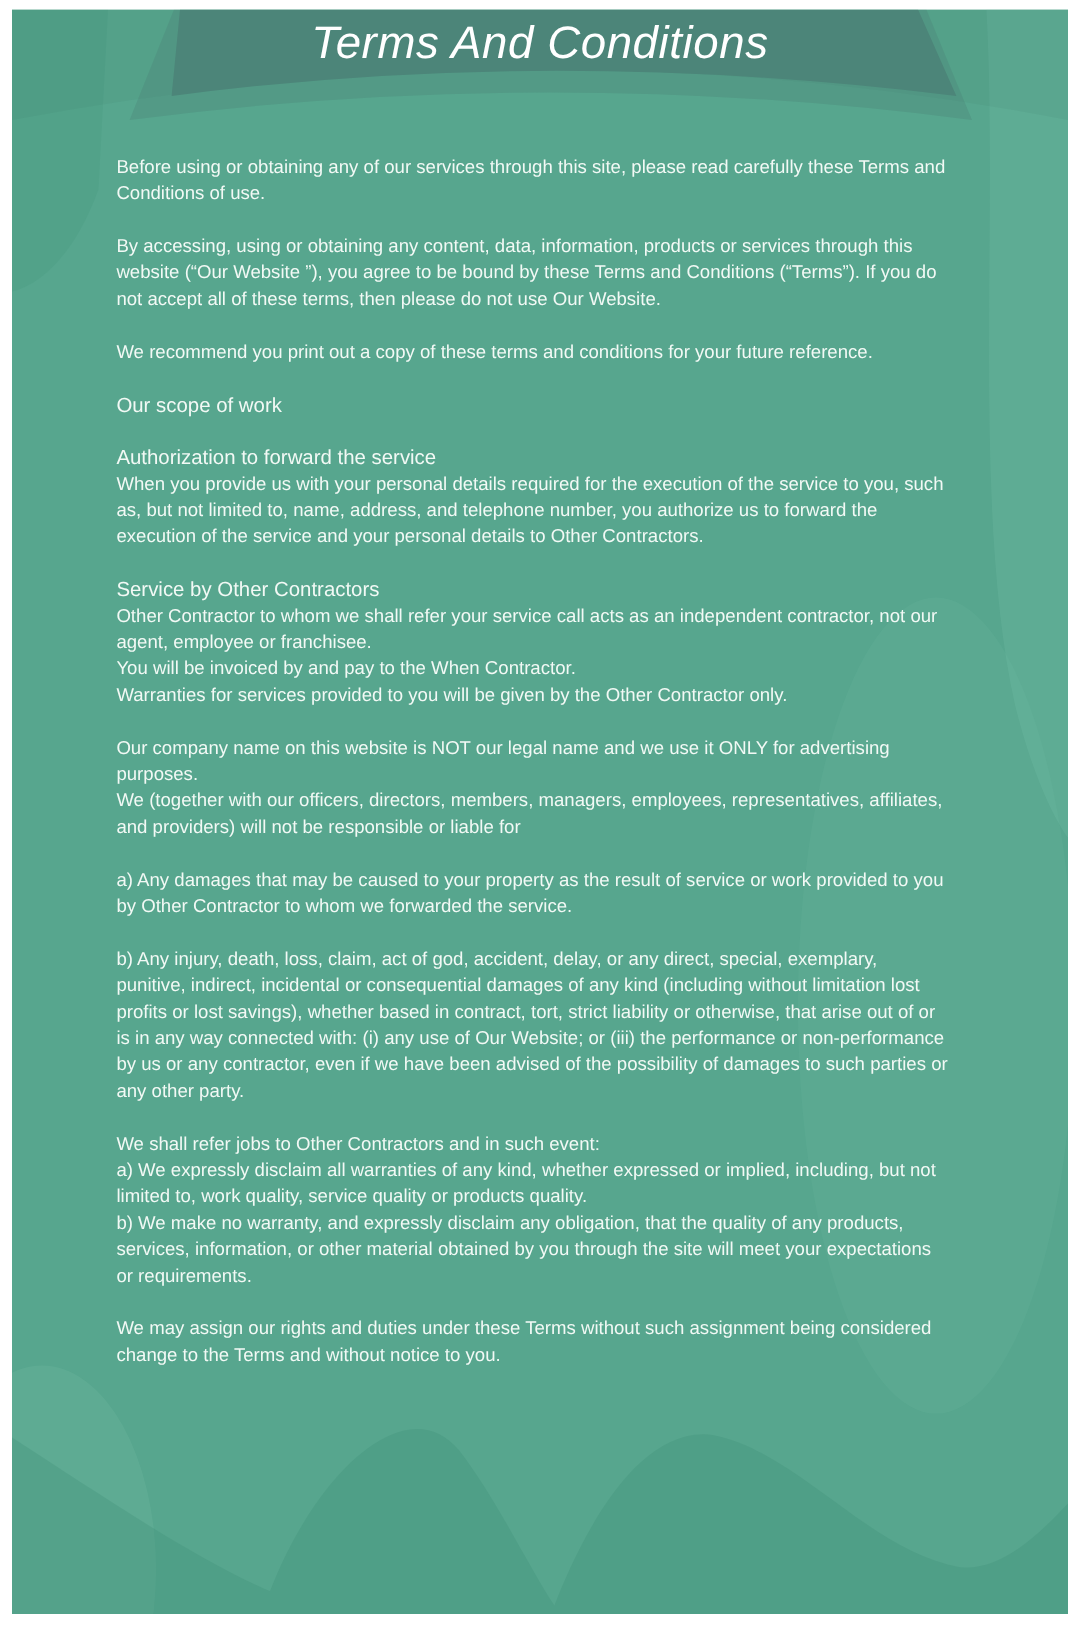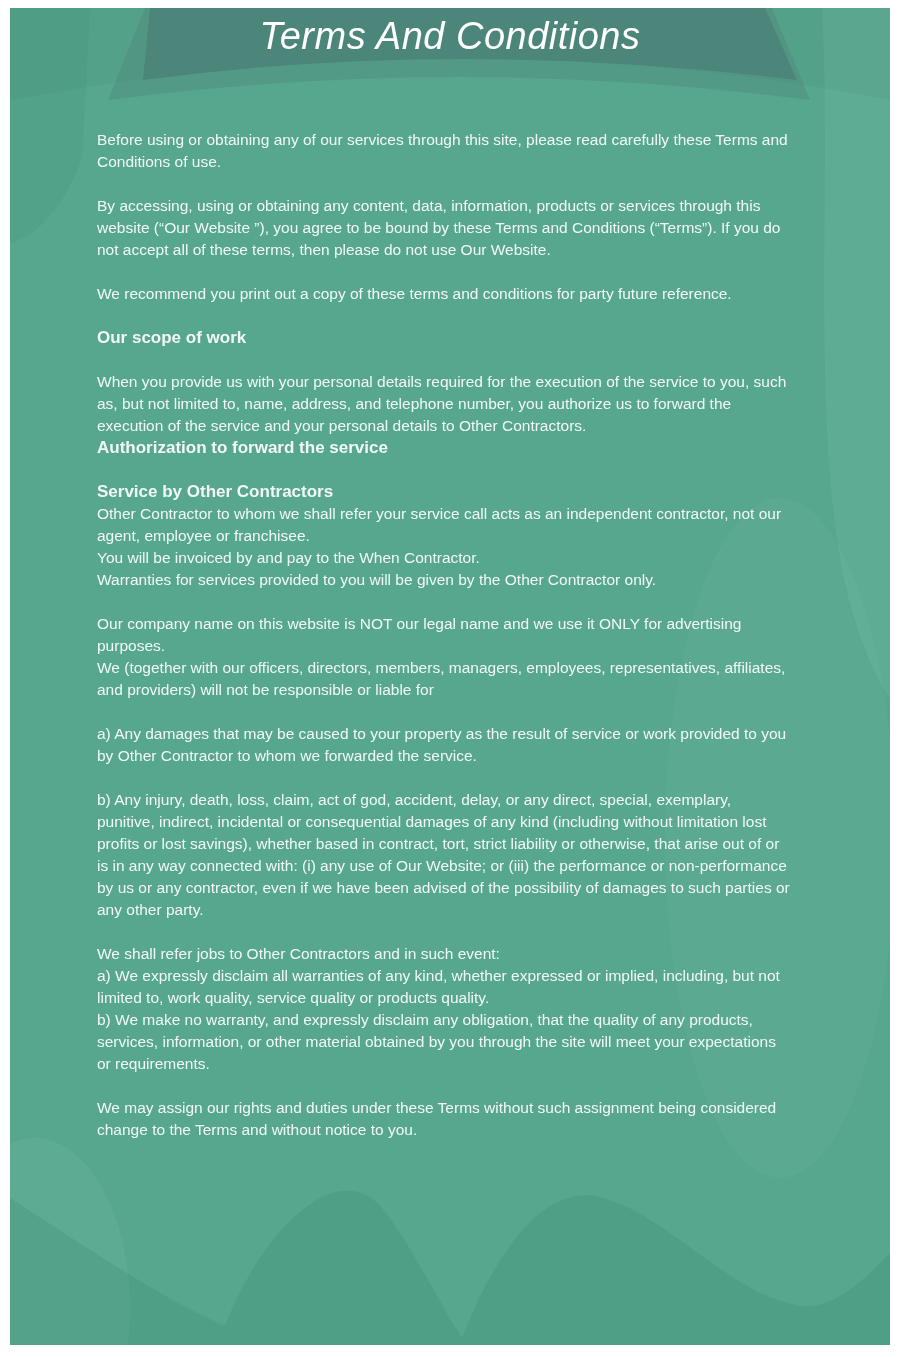--- a/index.html
+++ b/index.html
@@ -29,21 +29,21 @@
     text-align:center;
     font-size:38px; font-weight:300; letter-spacing:0.5px;
     color:#ffffff;
   }
   .content {
     position:absolute; left:87px; top:98px; width:694px;
     color:var(--text, #f2f9f5);
     font-size:15.5px; line-height:22px;margin-top:23px;
   }
   .blk { margin:0; }
-  .blk.h { font-weight:700; font-size:17px; }
+  .blk.h { font-weight:400; font-size:17px; }
   .blk.sp { height:22px; }
 </style>
 </head>
 <body style="--panel-bg: #57a68e; --ribbon: #4c8579; --hill: #459179; --light-accent: #7cc2ac; --text: #f2f9f5; --frame: #ffffff; --title-color: #ffffff;">
 
 <div class="panel">
 
   <svg class="decor-svg" width="880" height="1337" viewBox="0 0 880 1337" aria-hidden="true">
     <path class="blob-dark" opacity="0.18" d="M0,0 L80,0 L72,150 C50,210 20,230 0,235 Z"></path>
     <path class="blob-light" opacity="0.22" d="M880,0 L812,0 C822,180 800,420 836,580 C856,660 880,690 880,690 Z"></path>
@@ -61,26 +61,26 @@
     <path class="ribbon-main" d="M140,0 L755,0 L787,72 Q448,30 133,72 Z"></path>
   </svg>
 
   <div class="page-title" style="color: rgb(255, 255, 255); font-style: italic;">Terms And Conditions</div>
 
   <div class="content">
       <div class="blk p">Before using or obtaining any of our services through this site, please read carefully these Terms and Conditions of use.</div>
       <div class="blk sp"></div>
       <div class="blk p">By accessing, using or obtaining any content, data, information, products or services through this website (“Our Website ”), you agree to be bound by these Terms and Conditions (“Terms”). If you do not accept all of these terms, then please do not use Our Website.</div>
       <div class="blk sp"></div>
-      <div class="blk p">We recommend you print out a copy of these terms and conditions for party future reference.</div>
+      <div class="blk p">We recommend you print out a copy of these terms and conditions for your future reference.</div>
       <div class="blk sp"></div>
       <div class="blk h">Our scope of work</div>
       <div class="blk sp"></div>
+      <div class="blk h">Authorization to forward the service</div>
       <div class="blk p">When you provide us with your personal details required for the execution of the service to you, such as, but not limited to, name, address, and telephone number, you authorize us to forward the execution of the service and your personal details to Other Contractors.</div>
-      <div class="blk h">Authorization to forward the service</div>
       <div class="blk sp"></div>
       <div class="blk h">Service by Other Contractors</div>
       <div class="blk p">Other Contractor to whom we shall refer your service call acts as an independent contractor, not our agent, employee or franchisee.</div>
       <div class="blk p">You will be invoiced by and pay to the When Contractor.</div>
       <div class="blk p">Warranties for services provided to you will be given by the Other Contractor only.</div>
       <div class="blk sp"></div>
       <div class="blk p">Our company name on this website is NOT our legal name and we use it ONLY for advertising purposes.</div>
       <div class="blk p">We (together with our officers, directors, members, managers, employees, representatives, affiliates, and providers) will not be responsible or liable for</div>
       <div class="blk sp"></div>
       <div class="blk p">a) Any damages that may be caused to your property as the result of service or work provided to you by Other Contractor to whom we forwarded the service.</div>

